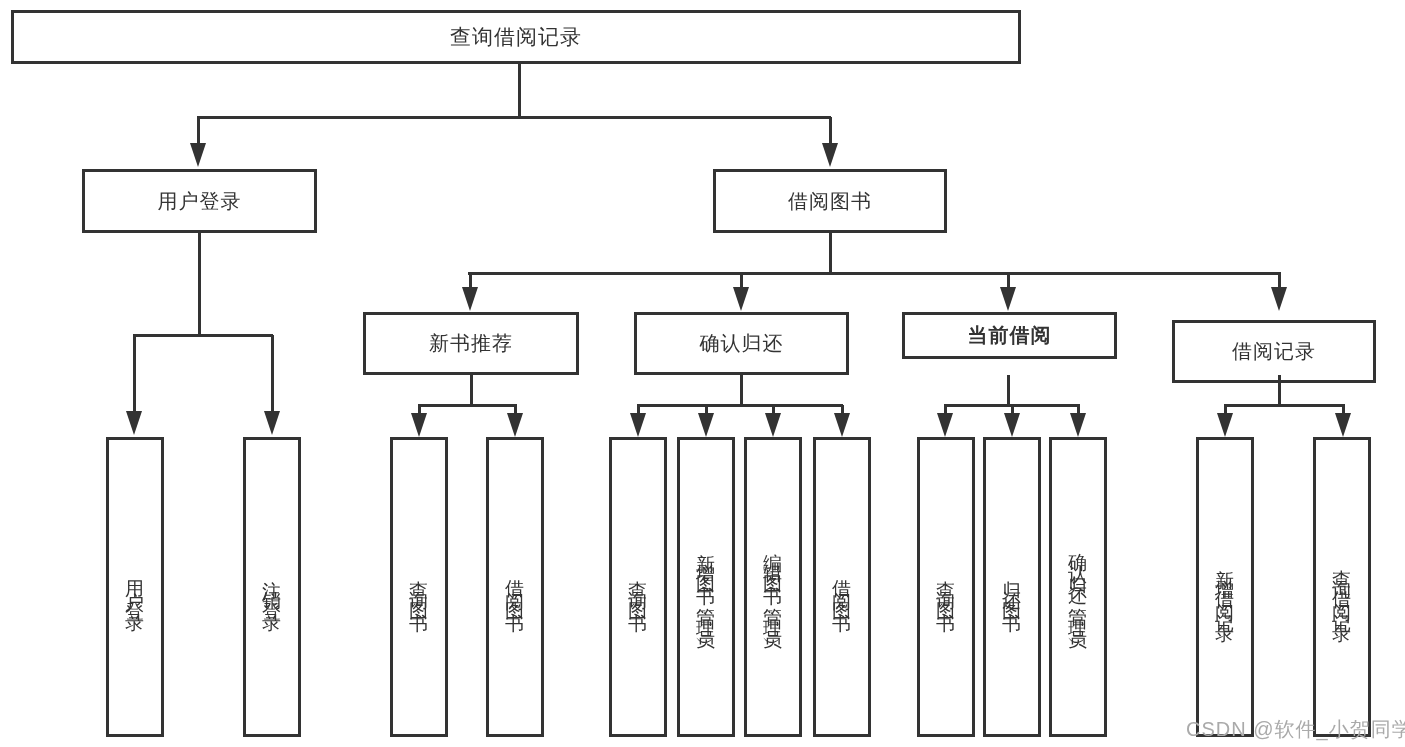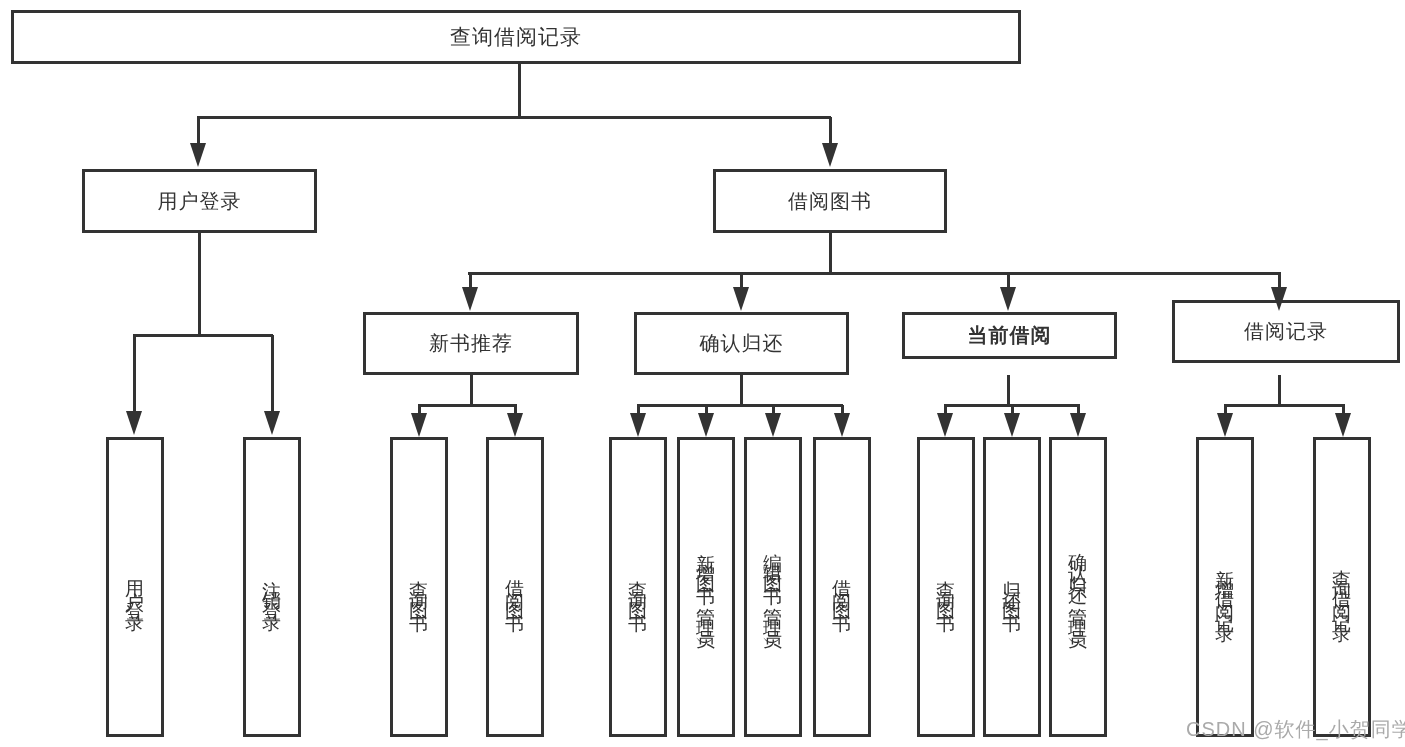--- a/index.html
+++ b/index.html
@@ -48,21 +48,21 @@
 
   <div class="box hbox" style="left:363px;top:312px;width:216px;height:63px;">
     <span>新书推荐</span>
   </div>
   <div class="box hbox" style="left:634px;top:312px;width:215px;height:63px;">
     <span>确认归还</span>
   </div>
   <div class="box hbox" style="left:902px;top:312px;width:215px;height:47px;font-weight:bold;">
     <span>当前借阅</span>
   </div>
-  <div class="box hbox" style="left:1172px;top:300px;width:228px;height:63px;">
+  <div class="box hbox" style="left:1172px;top:320px;width:204px;height:63px;">
     <span>借阅记录</span>
   </div>
 
   <div class="box vbox" style="left:106px;">
     <span class="vtext">用户登录</span>
   </div>
   <div class="box vbox" style="left:243px;">
     <span class="vtext">注销登录</span>
   </div>
   <div class="box vbox" style="left:390px;">

